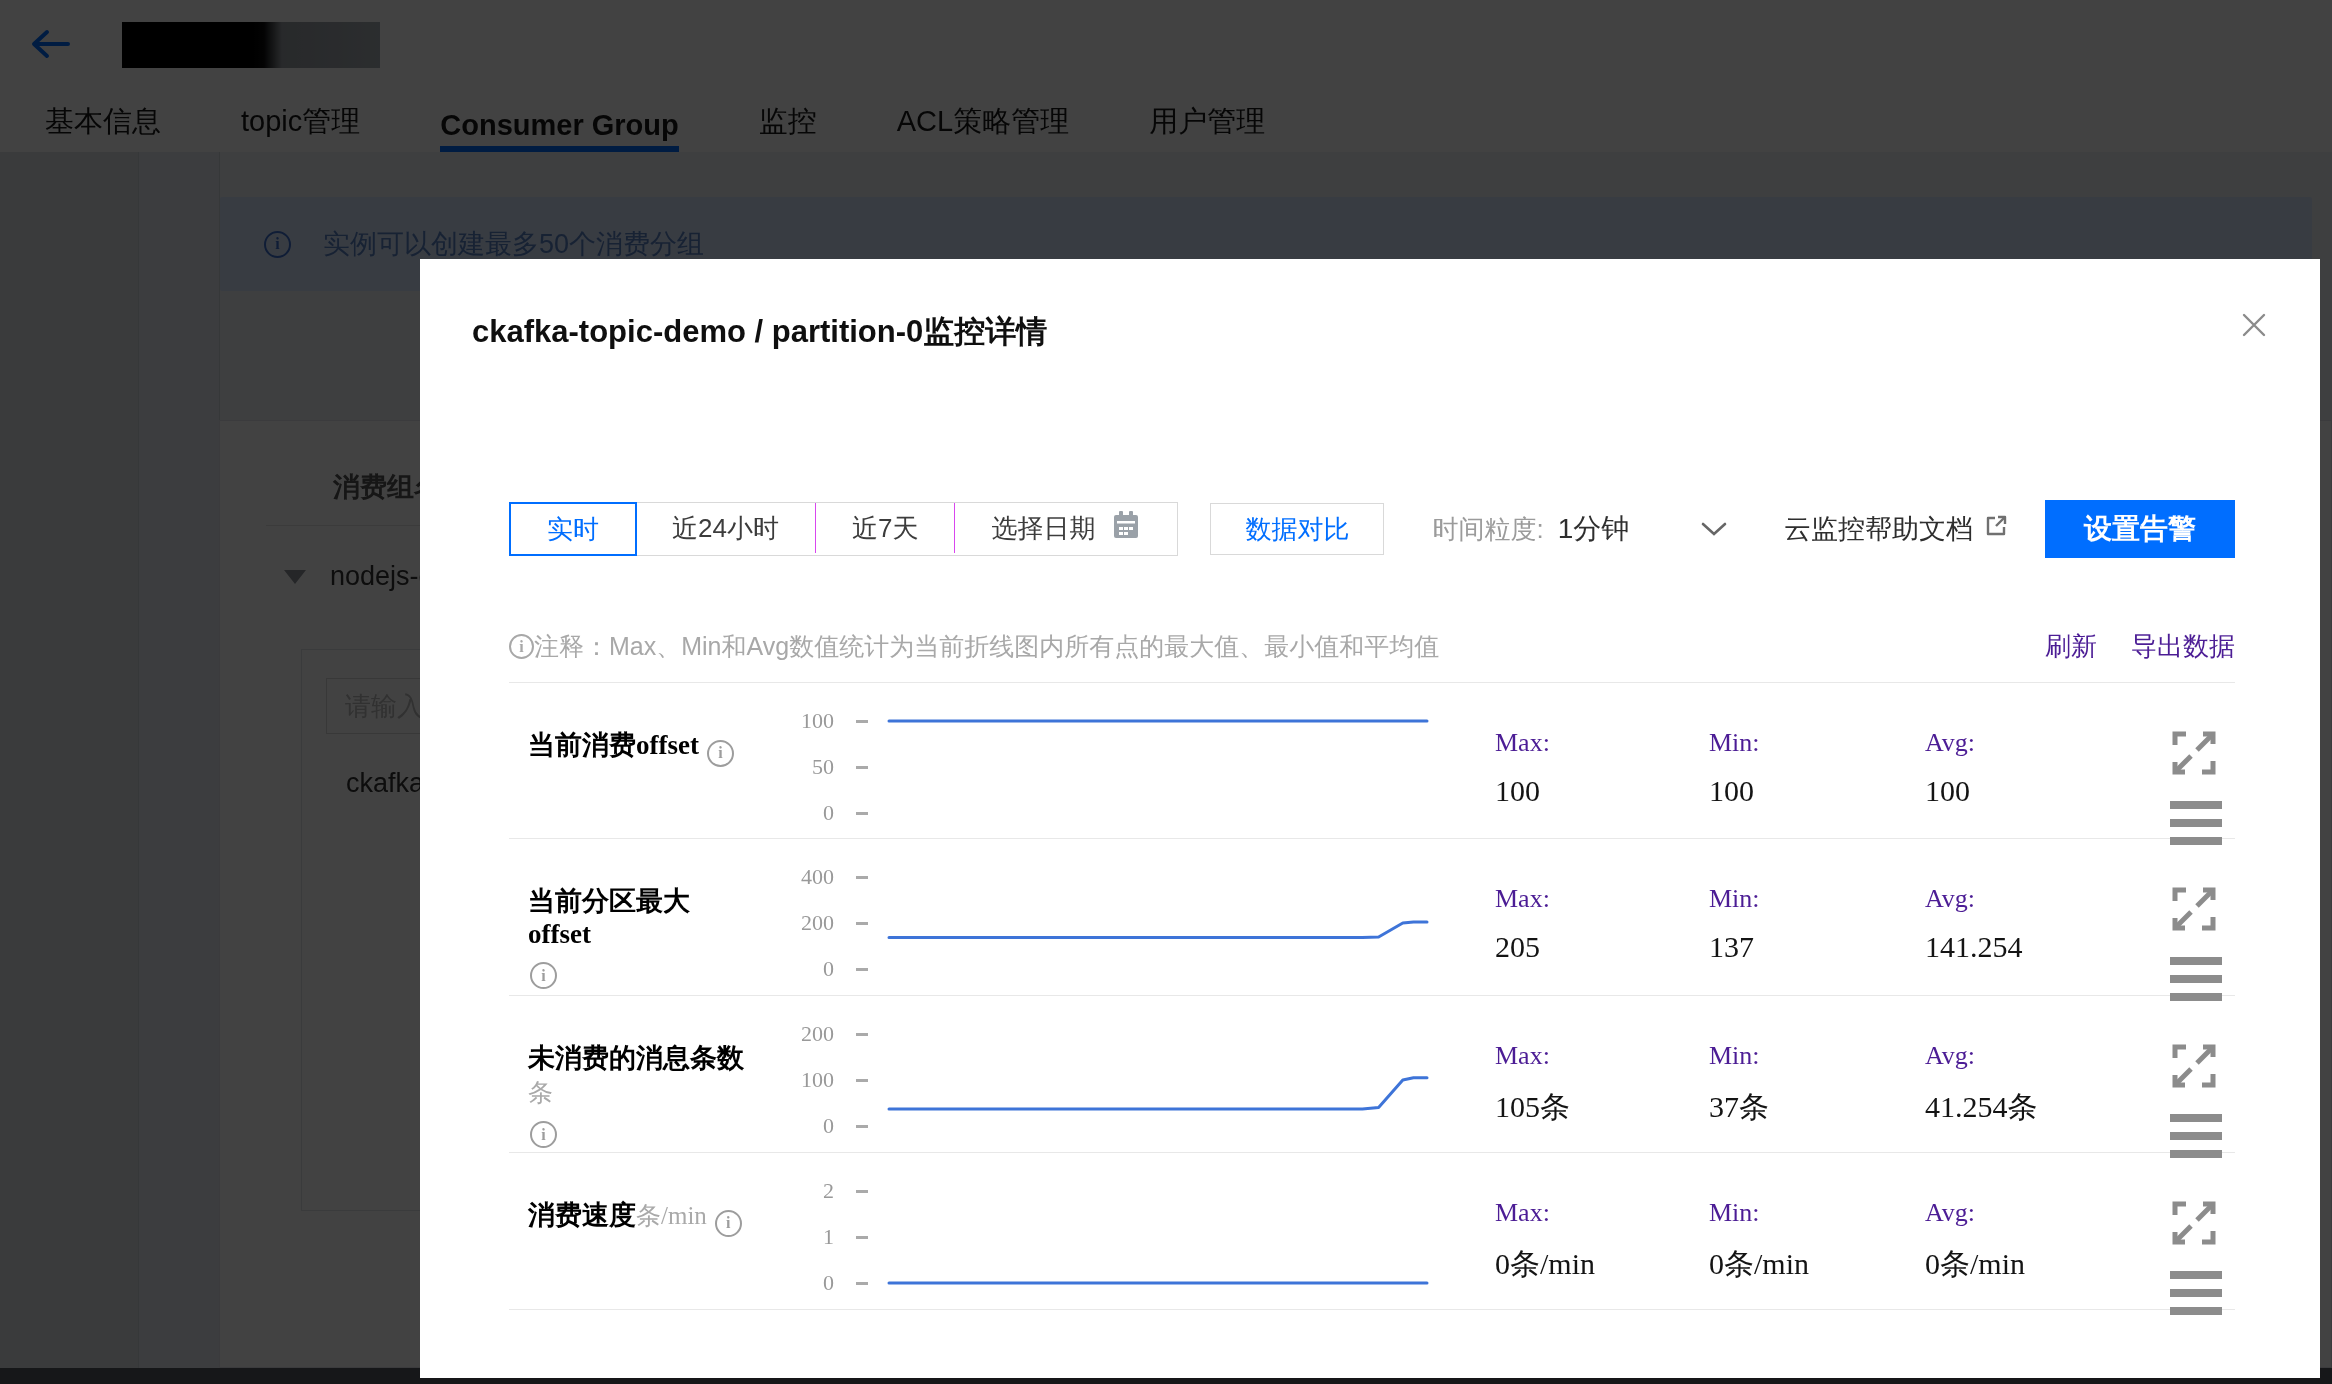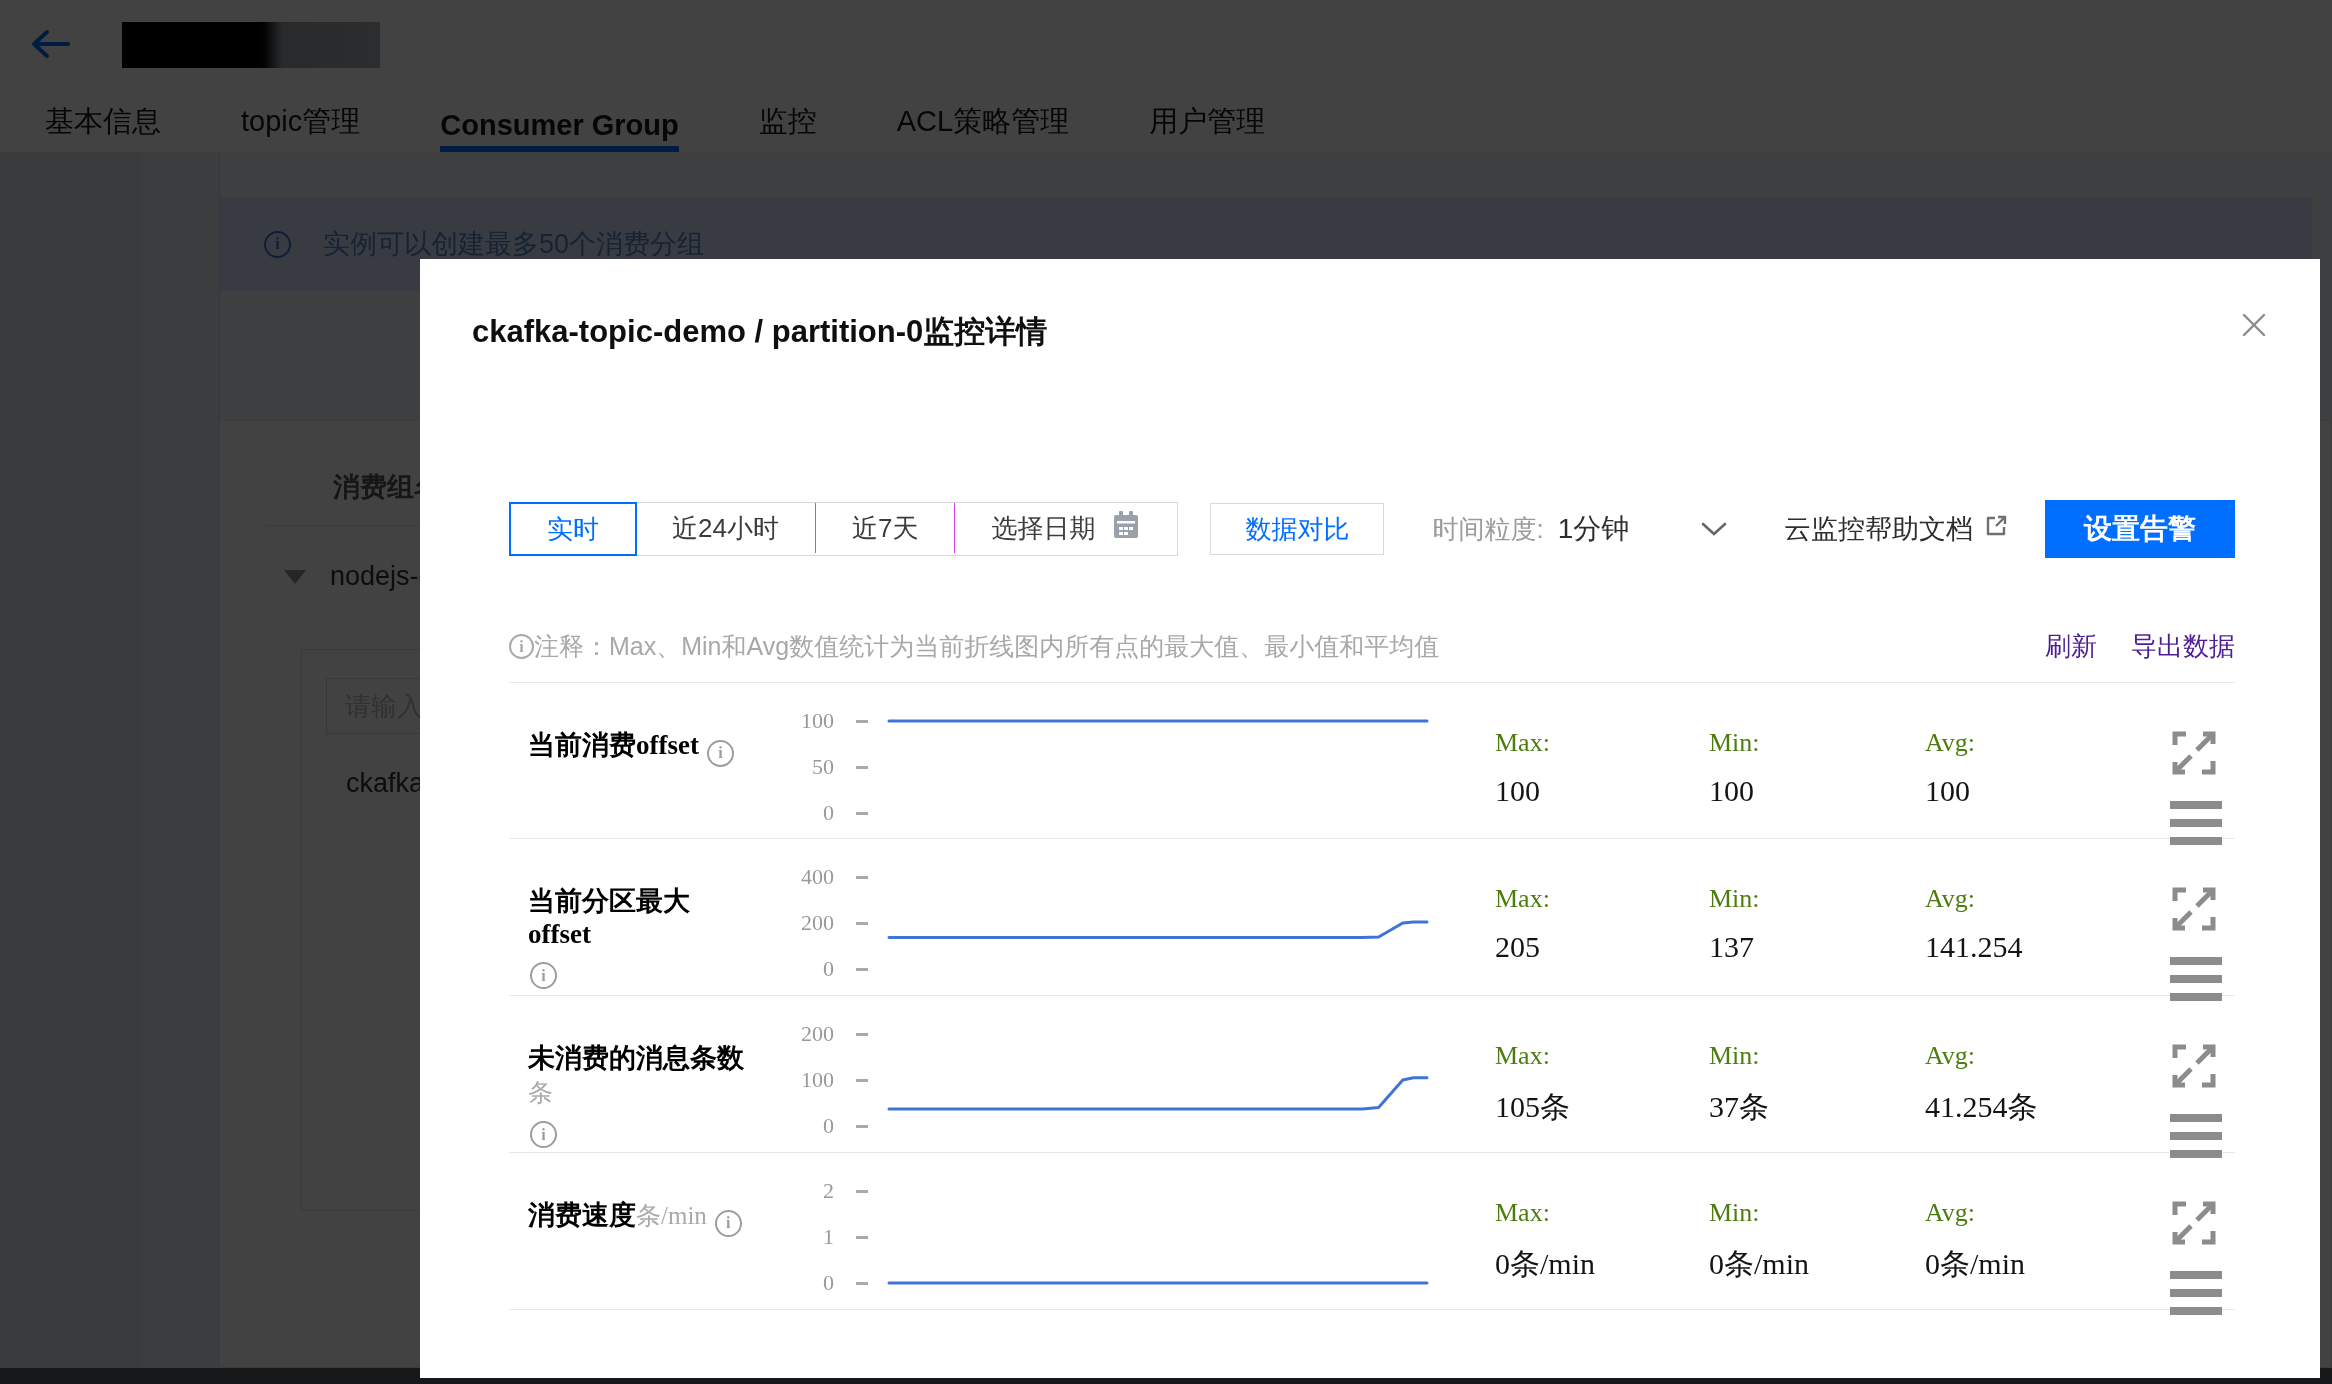--- a/index.html
+++ b/index.html
@@ -74,21 +74,21 @@
   .info-below{margin-top:12px;margin-left:2px;}
   .col-axis{position:relative;width:138px;height:130px;margin-top:20px;flex:none;}
   .tick{position:absolute;right:0;transform:translateY(-50%);display:flex;align-items:center;}
   .tick-label{font-size:22px;color:#999;width:84px;text-align:right;}
   .tick-dash{width:12px;height:3px;background:#aaa;margin-left:22px;margin-right:19px;}
   .col-chart{margin-top:20px;flex:none;}
   .col-stat{width:214px;flex:none;}
   .col-stat.first{margin-left:66px;}
   .col-stat.min{width:216px;}
   .col-stat.avg{width:245px;}
-  .s-label{margin-top:45px;font-size:26px;color:#4d7c0f;}
+  .s-label{margin-top:45px;font-size:26px;color:#4c1d95;}
   .s-value{margin-top:16px;font-size:30px;color:#141414;}
   .col-icons{width:65px;padding-top:46px;display:flex;flex-direction:column;align-items:flex-start;gap:20px;flex:none;}
   .menu-icon{display:flex;flex-direction:column;gap:10px;cursor:pointer;}
   .menu-icon i{width:52px;height:8px;background:#8c8c8c;display:block;}
   .expand-icon{cursor:pointer;}
 </style>
 </head>
 <body>
 
 <div class="screen">

